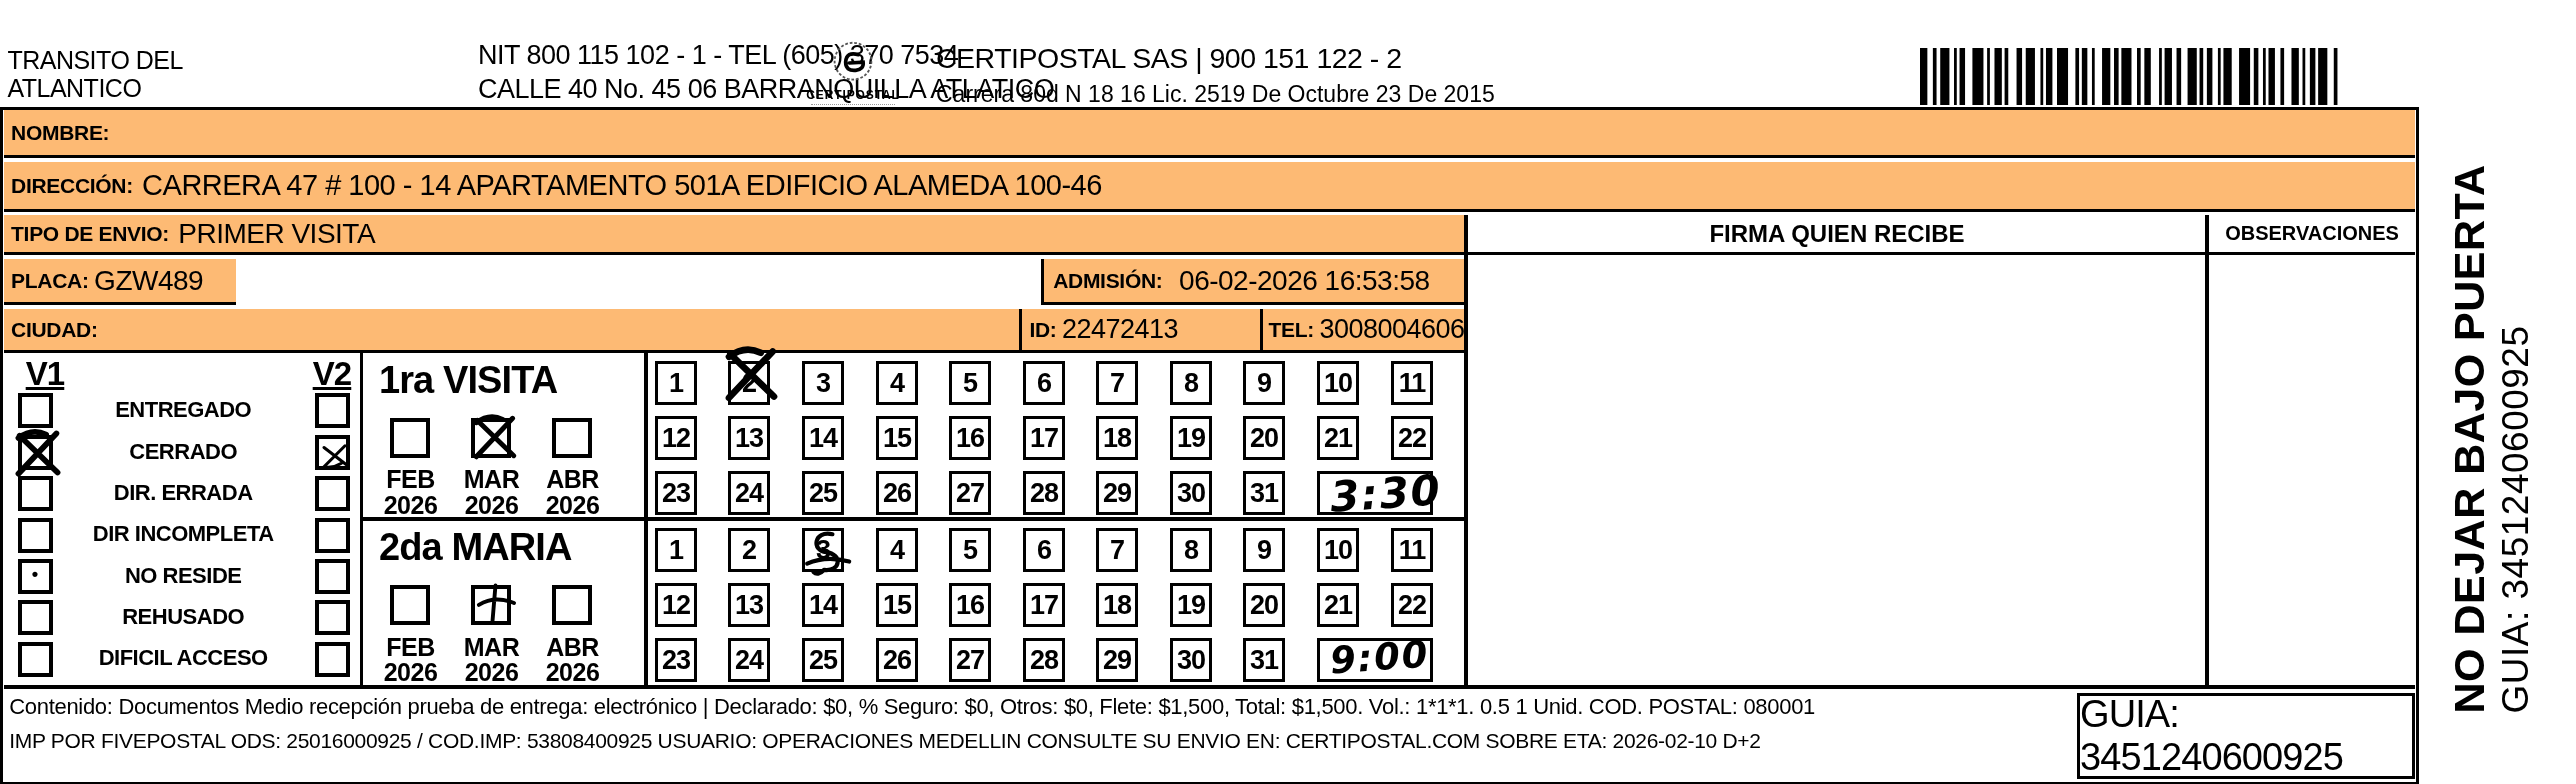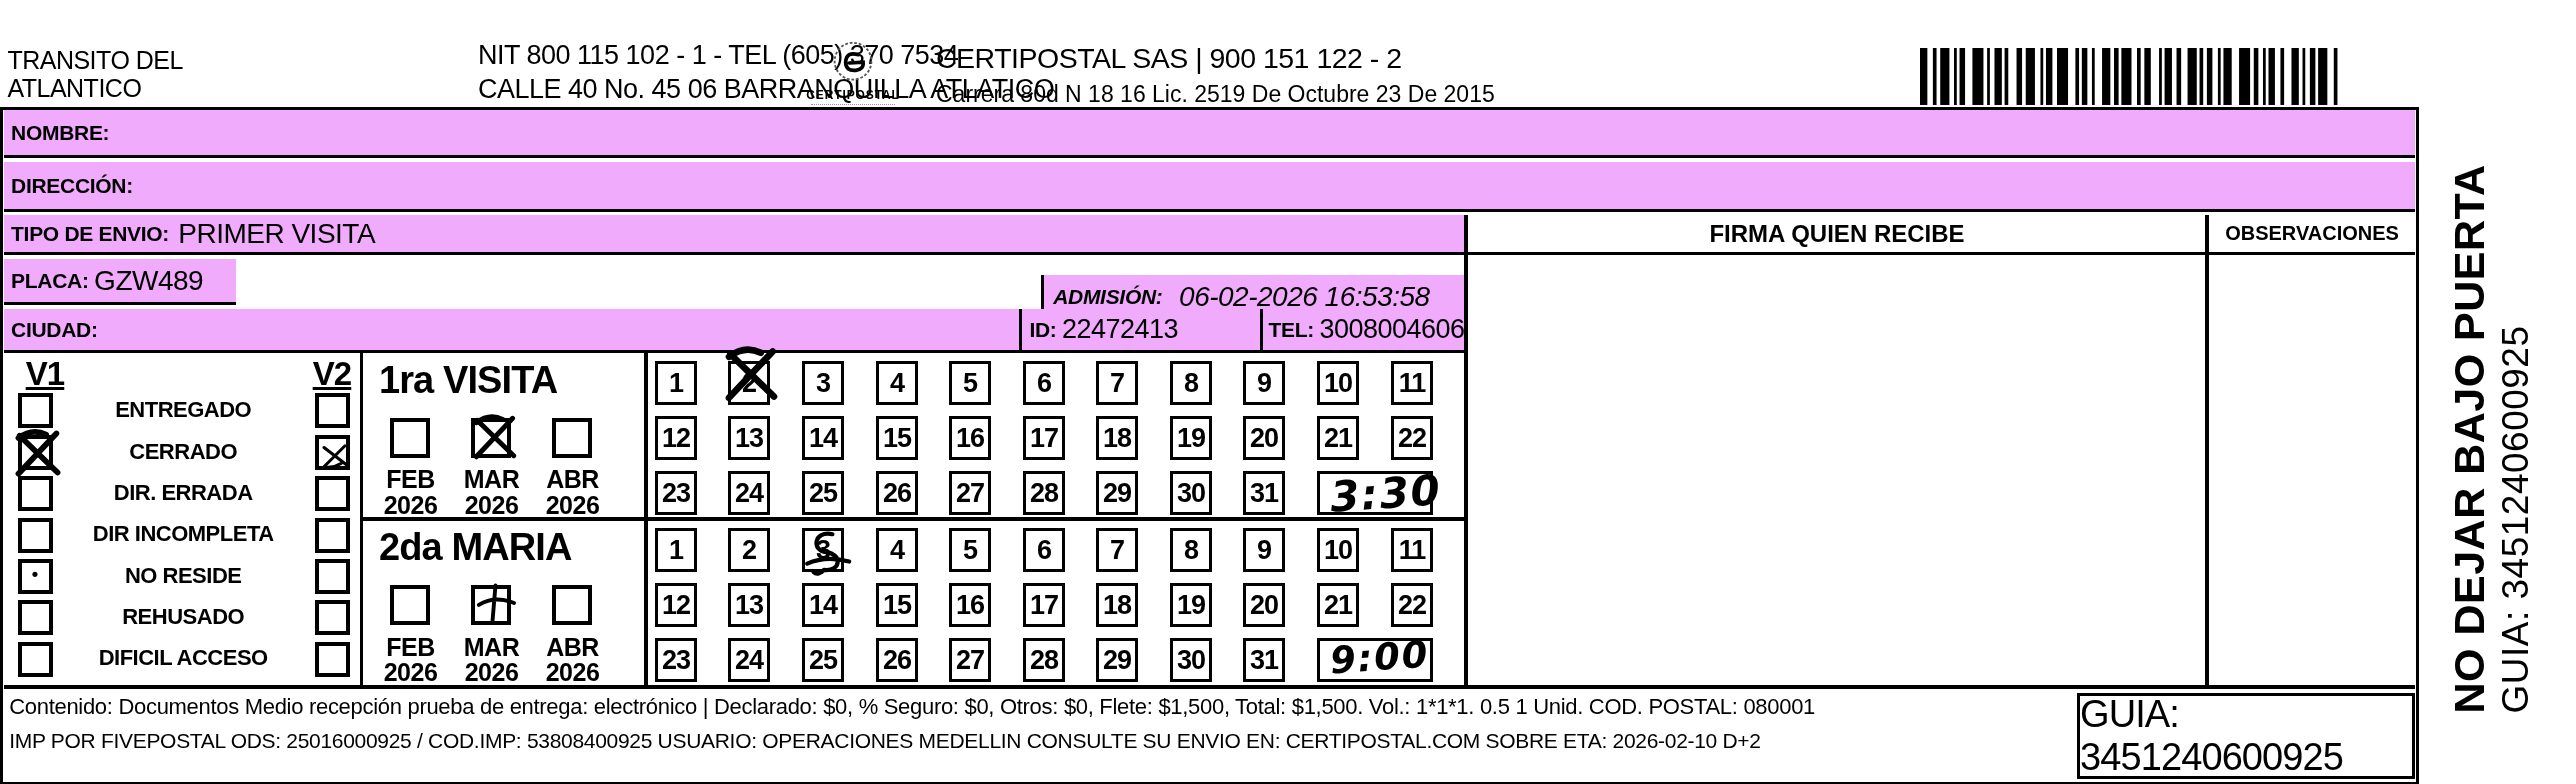--- a/index.html
+++ b/index.html
@@ -16,31 +16,31 @@
   .logo-name { font-size:12px; font-weight:bold; letter-spacing:0.9px; margin-top:1.8px; }
   .logo-tag { height:5.5px; margin:1.8px 13px 0 13px; border-top:1.8px dotted #9a9a9a; }
   .right-block { left:936px; top:42px; }
   .right-line1 { font-size:28.5px; letter-spacing:-0.5px; }
   .right-line2 { font-size:23px; margin-top:5.5px; }
   .barcode { left:1920px; top:48px; width:434px; height:57px; }
 
   
   .main-box { left:0; top:107px; width:2419px; height:678px; border:3.7px solid #000; }
 
-  .row { position:absolute; display:flex; align-items:center; background:#f0abfc; }
+  .row { position:absolute; display:flex; align-items:center; background:#fdba74; }
   .lbl { font-weight:bold; font-size:21px; letter-spacing:-0.3px; white-space:nowrap; }
   .val { font-size:29px; letter-spacing:-0.5px; white-space:nowrap; margin-left:9.2px; }
 
   .r-nombre    { left:3.7px; top:110px; width:2411px; height:48px; border-bottom:3.7px solid #000; padding-left:7.4px; }
   .r-direccion { left:3.7px; top:162px; width:2411px; height:50px; border-bottom:3.7px solid #000; padding-left:7.4px; }
   .r-tipo      { left:3.7px; top:215px; width:1460px; height:40px; border-bottom:3.7px solid #000; padding-left:7.4px; }
 
   .r-placa  { left:3.7px;    top:259px; width:232px;  height:46px; border-bottom:3.7px solid #000; padding-left:7.4px; }
   .r-doc    { left:235px;  top:259px; width:806px;  height:46px; border-left:3.7px solid #000; border-bottom:3.7px solid #000; padding-left:9.2px; }
-  .r-adm    { left:1041px; top:275px; width:423px;  height:46px; border-left:3.7px solid #000; border-bottom:3.7px solid #000; padding-left:9.2px;font-style:italic; }
+  .r-adm    { left:1041px; top:259px; width:423px;  height:46px; border-left:3.7px solid #000; border-bottom:3.7px solid #000; padding-left:9.2px; }
   .r-ciudad { left:3.7px;    top:309px; width:1015px; height:44px; border-bottom:3.7px solid #000; padding-left:7.4px; }
   .r-id     { left:1019px; top:309px; width:241px;  height:44px; border-left:3.7px solid #000; border-bottom:3.7px solid #000; padding-left:7.4px; }
   .r-tel    { left:1260px; top:309px; width:204px;  height:44px; border-left:3.7px solid #000; border-bottom:3.7px solid #000; padding-left:5.5px; }
   .r-id .val, .r-tel .val { font-size:27px; margin-left:5.5px; }
   .r-placa .val { font-size:28px; margin-left:5.5px; }
 
   
   .v-split-left  { left:1464px; top:215px; width:3.7px; height:470px; background:#000; }
   .v-split-obs   { left:2205px; top:215px; width:3.7px; height:470px; background:#000; }
   .firma-head { left:1468px; top:215px; width:738px; height:40px; border-bottom:3.7px solid #000; display:flex; align-items:center; justify-content:center; font-weight:bold; font-size:24px; }
@@ -142,20 +142,21 @@
       <rect x="450" y="0" width="4" height="62" fill="#000"></rect>
     </svg>
 
   <div class="abs main-box"></div>
 
   <div class="row r-nombre">
     <span class="lbl">NOMBRE:</span>
   </div>
   <div class="row r-direccion">
     <span class="lbl">DIRECCIÓN:</span>
+    <span class="val">CARRERA 47 # 100 - 14 APARTAMENTO 501A EDIFICIO ALAMEDA 100-46</span>
   </div>
   <div class="row r-tipo">
     <span class="lbl">TIPO DE ENVIO:</span>
     <span class="val" style="font-size:28px">PRIMER VISITA</span>
   </div>
 
   <div class="row r-placa">
     <span class="lbl">PLACA:</span>
     <span class="val">GZW489</span>
   </div>

